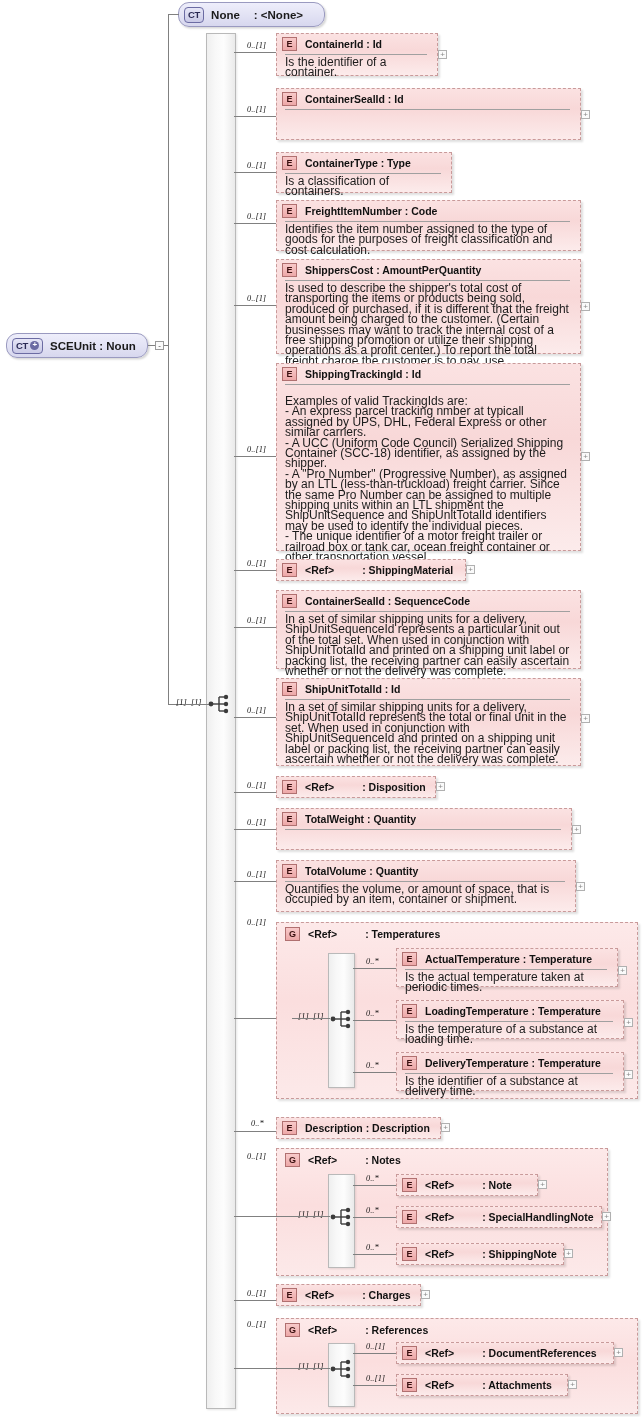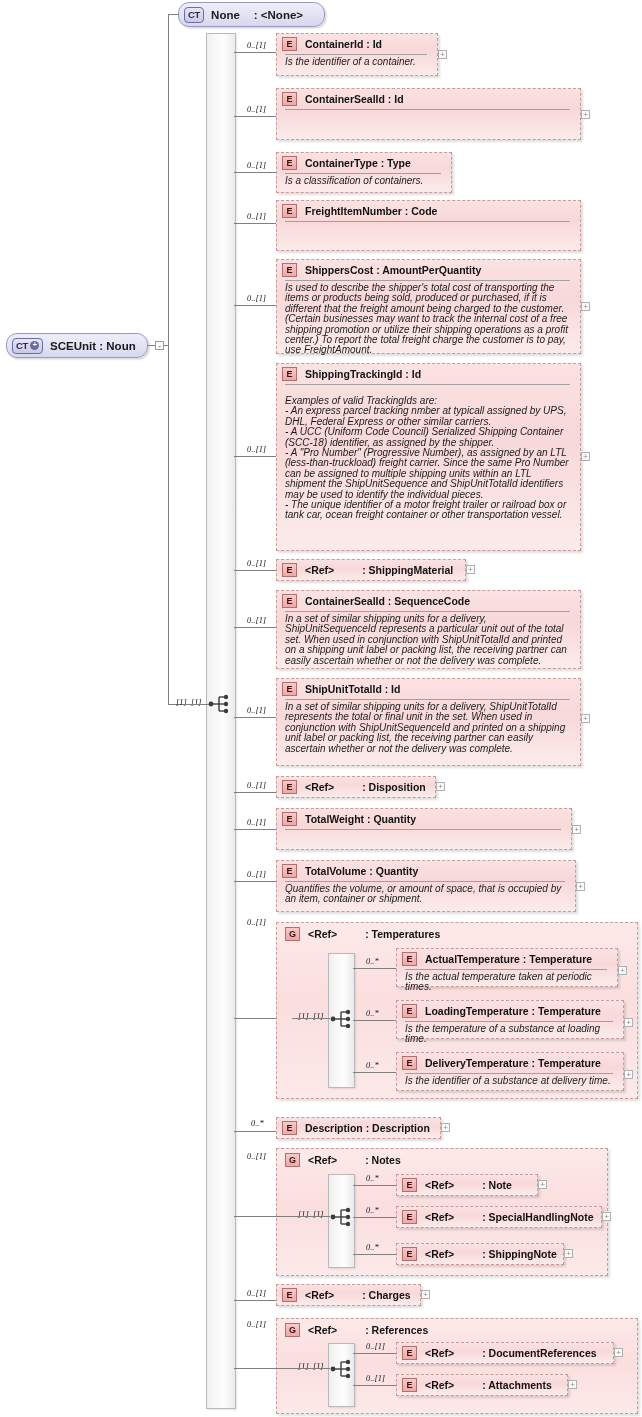--- a/index.html
+++ b/index.html
@@ -63,21 +63,21 @@
   .ebox{
     position:absolute;box-sizing:border-box;
     border:1px dashed #c99a9a;
     background:linear-gradient(180deg,#fbe2e2 0%,#f8d8d8 40%,#fcebeb 100%);
     box-shadow:1.5px 1.5px 2px rgba(0,0,0,.13);
   }
   .ebox.plain{padding:3px 6px 3px 5px;display:flex;align-items:center;}
   .ebox .hdr{display:flex;align-items:center;padding:3px 6px 2px 5px;}
   .ebox .divider{height:1px;background:#a0a0a0;margin:1px 10px 0 8px;}
   .ebox .doc{
-    font-size:10px;font-style:italic;color:#1b1b1b;
+    font-size:12px;color:#1b1b1b;
     padding:2px 8px 4px 8px;line-height:10.4px;
     font-family:"Liberation Sans","DejaVu Sans",sans-serif;
   }
   .ebox .doc p{margin:0;}
   .ebox .doc p.gap{margin-top:9px;}
   .badgeE,.badgeG{
     display:inline-flex;align-items:center;justify-content:center;
     width:15px;height:14px;box-sizing:border-box;
     border:1px solid #b07070;
     background:linear-gradient(180deg,#f8c9c9,#eda8a8);
@@ -198,20 +198,23 @@
   </div>
 
   <div class="hline" style="left:234px;top:223px;width:42px;"></div>
   <div class="card" style="left:247px;top:212px;">0..[1]</div>
   <div class="ebox" style="left:276px;top:200px;width:305px;height:51px;">
     <div class="hdr">
       <span class="badgeE">E</span>
       <span class="ename">FreightItemNumber : Code</span>
     </div>
     <div class="divider"></div>
+    <div class="doc">
+        <p>Identifies the item number assigned to the type of goods for the purposes of freight classification and cost calculation.</p>
+      </div>
   </div>
 
   <div class="hline" style="left:234px;top:305px;width:42px;"></div>
   <div class="card" style="left:247px;top:294px;">0..[1]</div>
   <div class="ebox" style="left:276px;top:259px;width:305px;height:95px;">
     <div class="hdr">
       <span class="badgeE">E</span>
       <span class="ename">ShippersCost : AmountPerQuantity</span>
     </div>
     <div class="divider"></div>

